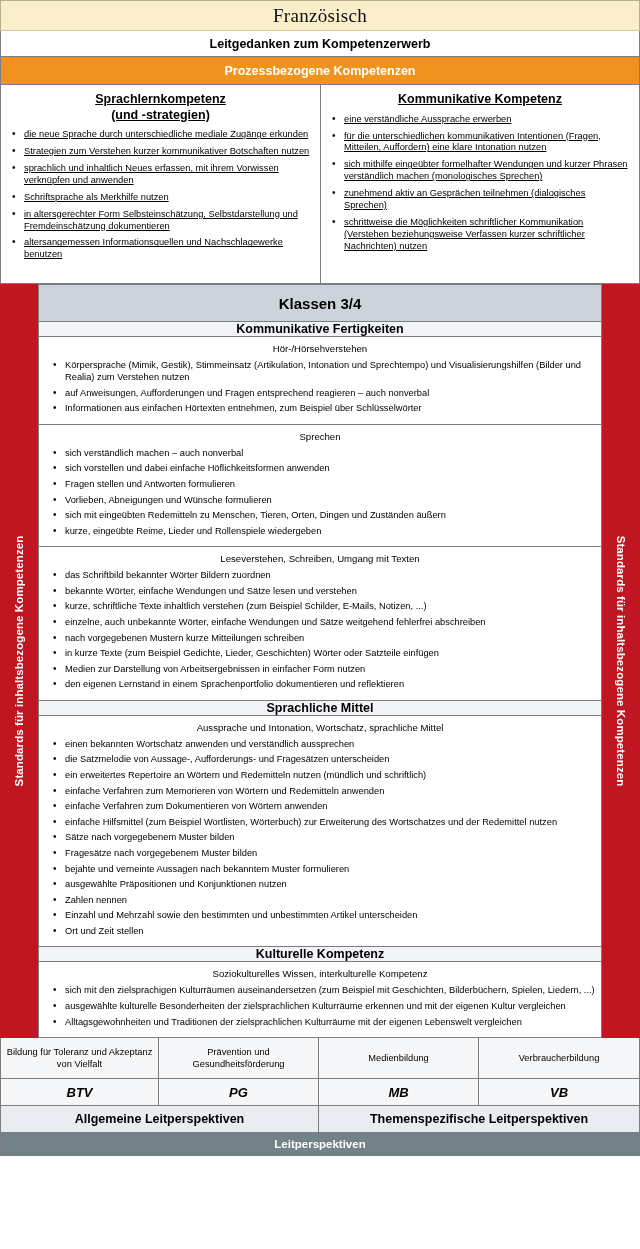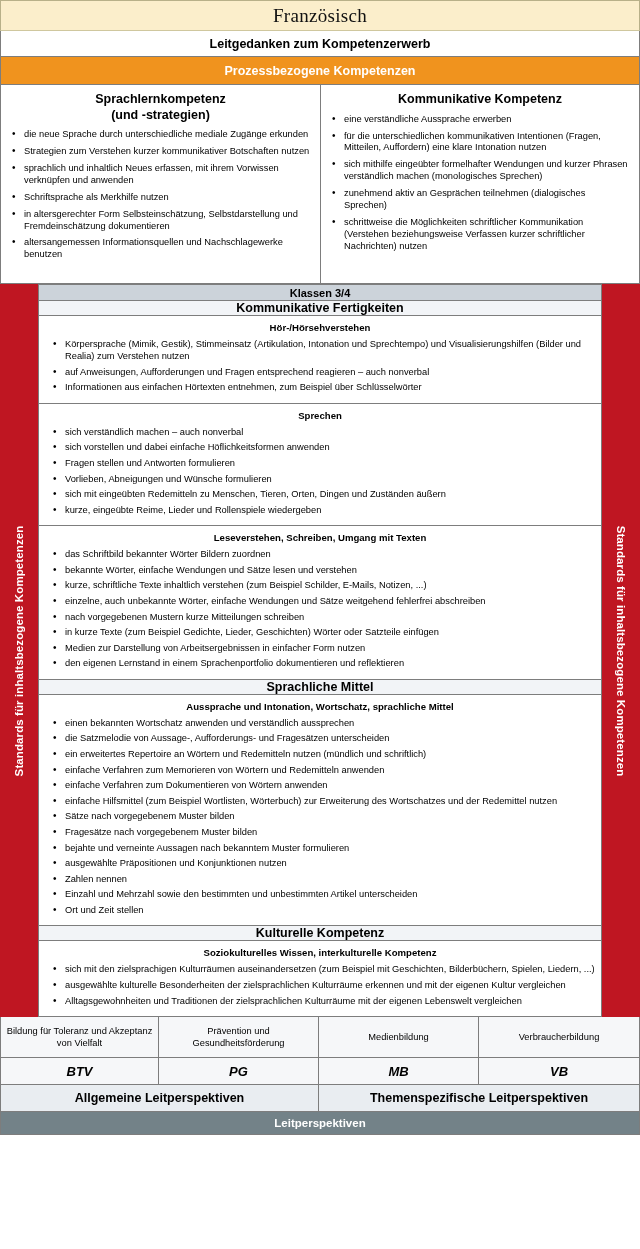--- a/index.html
+++ b/index.html
@@ -53,20 +53,21 @@
   }
 
   
   .proz-cols {
     display: flex;
     border-left: 1px solid #7d7d7d;
     border-right: 1px solid #7d7d7d;
     border-bottom: 1px solid #7d7d7d;
     background: #ffffff;
     height: 199px;
+    text-decoration: underline;
   }
   .proz-col {
     flex: 1 1 50%;
     padding: 7px 9px 4px 9px;
   }
   .proz-col + .proz-col { border-left: 1px solid #7d7d7d; }
   .proz-col h3 {
     margin: 0 0 6px 0;
     font-size: 12.5px; font-weight: bold;
     text-align: center; color: #000; line-height: 1.25;
@@ -112,44 +113,44 @@
 
   .center {
     flex: 1 1 auto;
     background: #ffffff;
     border-left: 1px solid #7d7d7d;
     border-right: 1px solid #7d7d7d;
     padding: 0;
   }
 
   .band-klassen {
-    height: 17px;
+    height: 38px;
     background: #ccd3da;
     border-top: 1px solid #7d7d7d;
     border-bottom: 1px solid #7d7d7d;
     display: flex; align-items: center; justify-content: center;
-    font-size: 11px; font-weight: bold; color: #000;
+    font-size: 15px; font-weight: bold; color: #000;
   }
   .band-section {
     height: 15px;
     background: #f2f4f7;
     border-bottom: 1px solid #7d7d7d;
     display: flex; align-items: center; justify-content: center;
     font-size: 12.5px; font-weight: bold; color: #000;
   }
 
   .block {
     background: #ffffff;
     border-bottom: 1px solid #7d7d7d;
     padding: 5px 6px 6px 6px;
   }
   .block:last-child { border-bottom: 1px solid #7d7d7d; }
   .block h4 {
     margin: 1px 0 5px 0;
-    font-size: 9.6px; font-weight: bold;
+    font-size: 9.6px; font-weight: normal;
     text-align: center; color: #000;
   }
   .block ul { margin: 0; padding: 0; list-style: none; }
   .block li {
     position: relative;
     padding-left: 20px;
     margin-bottom: 3.5px;
     font-size: 9.3px;
     line-height: 1.3;
     color: #000;

